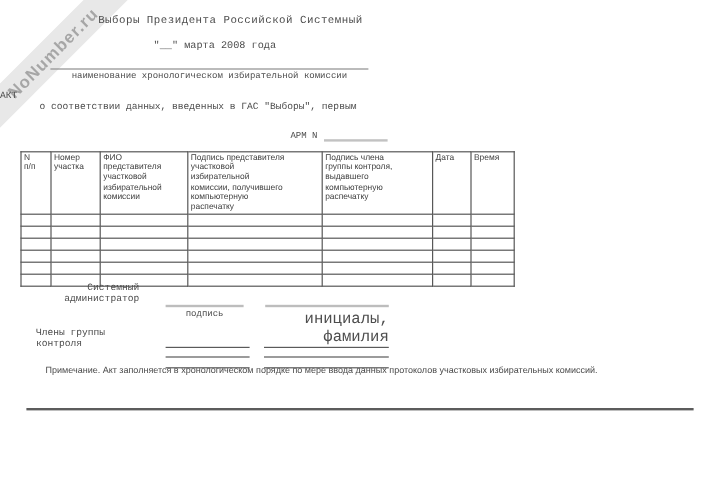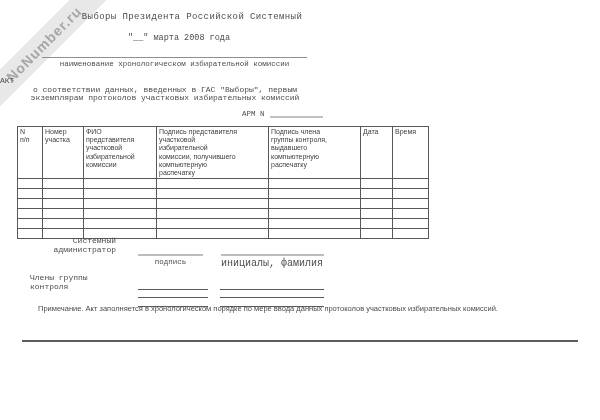--- a/index.html
+++ b/index.html
@@ -40,21 +40,21 @@
   .act-table th {
     font-weight:normal; font-size:7px; line-height:8.2px;
     text-align:left; vertical-align:top; white-space:pre-line; height:49px;
   }
   .act-table td { height:7px; }
   
   .sysadmin-label { position:absolute; left:32px; top:236px; width:84px; text-align:right; font-size:8px; line-height:9px; white-space:pre-line; }
   .sig-gray-1 { position:absolute; left:138px; top:254px; width:65px;  height:2px; background:#bdbdbd; }
   .sig-gray-2 { position:absolute; left:221px; top:254px; width:103px; height:2px; background:#bdbdbd; }
   .sig-cap-1 { position:absolute; left:138px; top:258px; width:65px;  text-align:center; font-size:7.5px; }
-  .sig-cap-2 { position:absolute; left:221px; top:258px; width:103px; text-align:left; font-size:10px; }
+  .sig-cap-2 { position:absolute; left:221px; top:258px; width:103px; text-align:right; font-size:13px; }
   .control-label { position:absolute; left:30px; top:273px; width:80px; font-size:8px; line-height:9px; white-space:pre-line; }
   .control-rows { position:absolute; left:138px; top:285px; width:200px; }
   .ctl-row { position:relative; height:8.5px; }
   .ctl-line { position:absolute; top:3.5px; left:0; width:70px; border-top:1px solid #5a5a5a; }
   .ctl-line2 { left:82px; width:104px; }
   
   .note {
     position:absolute; left:38px; top:304px; width:520px;
     font-family:"Liberation Sans","DejaVu Sans",sans-serif;
     font-size:7.5px; color:#4a4a4a;
@@ -71,21 +71,20 @@
   </div>
 
   <div class="doc-title">Выборы Президента Российской Системный</div>
   <div class="doc-date">"__" марта 2008 года</div>
 
   <div class="commission-line"></div>
   <div class="commission-caption">наименование хронологическом избирательной комиссии</div>
 
   <div class="act-title">АКТ</div>
   <div class="act-sub1">о соответствии данных, введенных в ГАС "Выборы", первым</div>
-  <div class="act-sub2">экземплярам протоколов участковых избирательных комиссий</div>
 
   <div class="arm-label">АРМ N</div>
   <div class="arm-line"></div>
 
   <table class="act-table">
     <colgroup>
       <col style="width:25px">
         <col style="width:41px">
         <col style="width:73px">
       <col style="width:112px">

